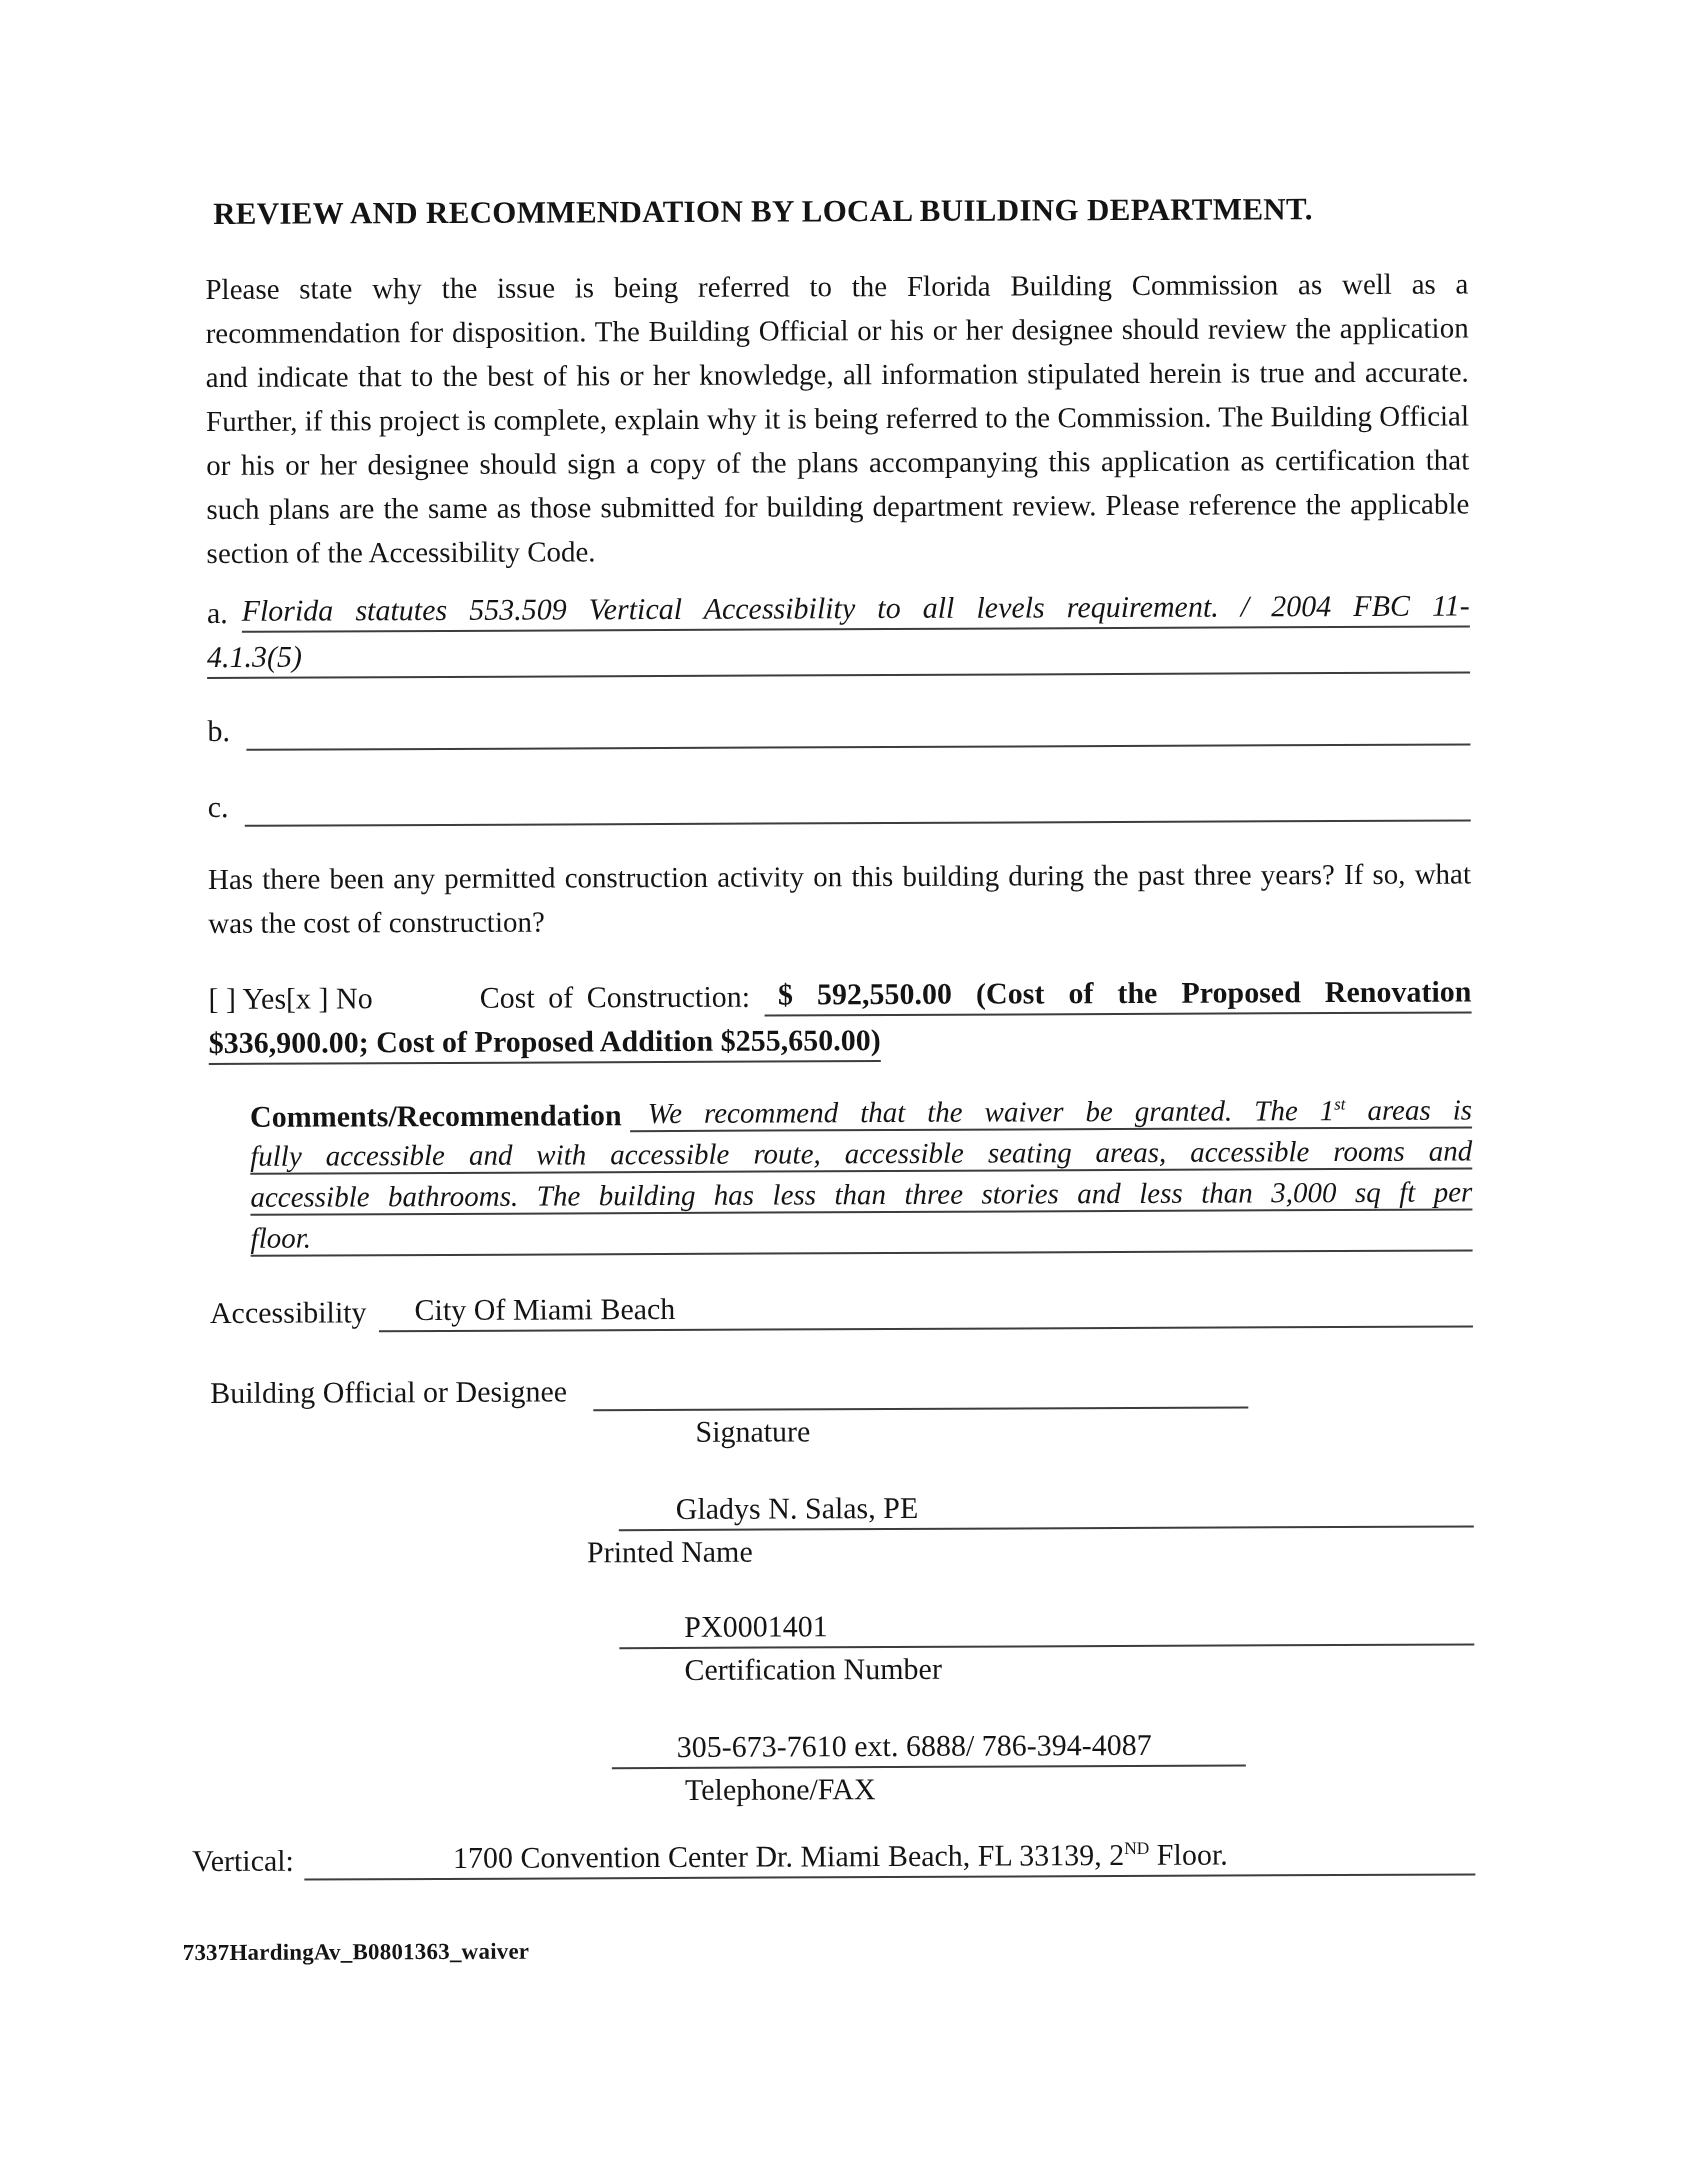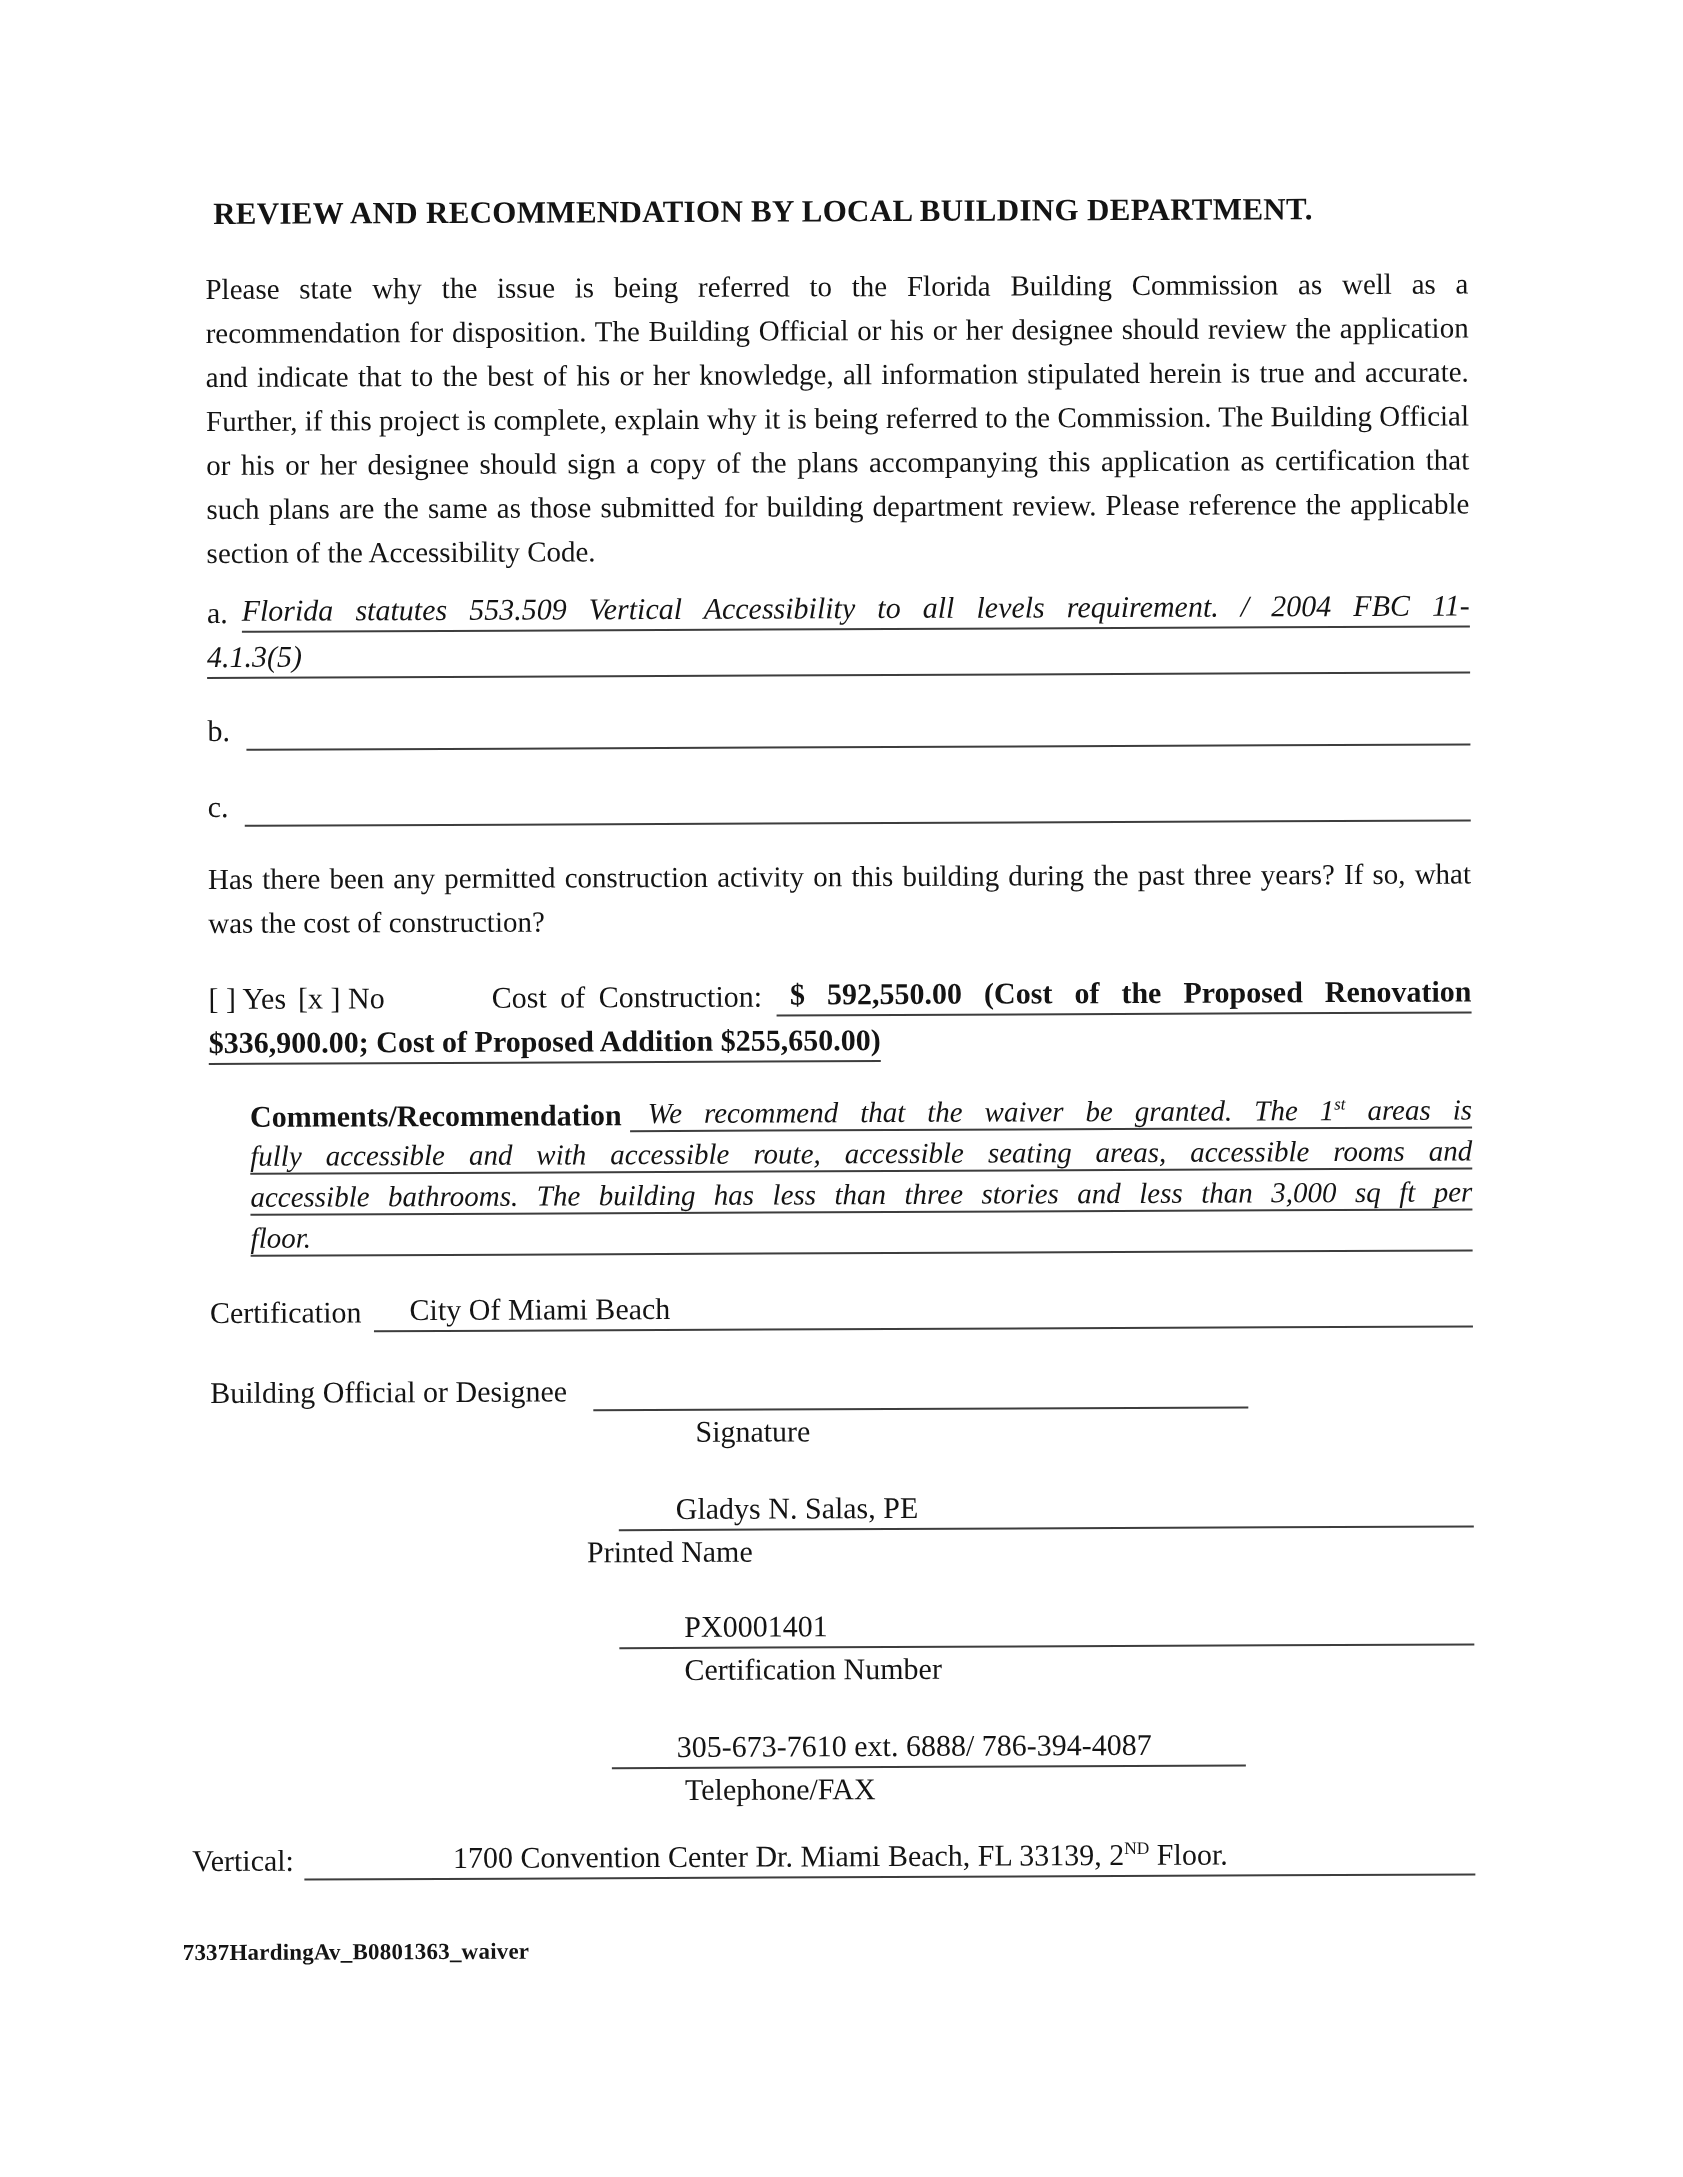--- a/index.html
+++ b/index.html
@@ -53,21 +53,21 @@
   .bold { font-weight: bold; }
   .sup { font-size: 0.58em; vertical-align: super; line-height: 0; }
 
   .item-a { margin-bottom: 26px; }
   .item-a .fill-l2 { margin-left: 0; }
   .item-b { margin-bottom: 30px; }
   .item-c { margin-bottom: 30px; }
   .item-b .rule-fill, .item-c .rule-fill { margin-left: 16px; }
 
   .cost { margin-bottom: 28px; }
-  .no-label { margin-left: 12px; }
+  .no-label { margin-left: 0; }
   .cost-label { margin-left: 107px; word-spacing: 6px; }
   .cost-val { font-weight: bold; word-spacing: 5px; padding-left: 14px; }
   .cost-line2 {
     border-bottom: 2px solid #3d3d3d;
     font-weight: bold;
     display: inline-block;
   }
 
   .comments { margin-left: 41px; margin-bottom: 30px; }
   .crow { min-height: 41px; line-height: 34px; font-size: 29px; }
@@ -157,21 +157,21 @@
       </div>
       <div class="row crow">
         <span class="rule-fill full just ans">accessible bathrooms. The building has less than three stories and less than 3,000 sq ft per</span>
       </div>
       <div class="row crow">
         <span class="rule-fill full ans">floor.</span>
       </div>
     </div>
 
     <div class="row jurisdiction">
-      <span class="lead">Certification</span>
+      <span class="lead">Accessibility</span>
       <span class="rule-fill jur-fill">City Of Miami Beach</span>
     </div>
 
     <div class="row">
       <span class="lead">Building Official or Designee</span>
       <span class="rule-fixed official-rule"></span>
     </div>
     <div class="sub-label signature-label">Signature</div>
 
     <div class="sig-row">

